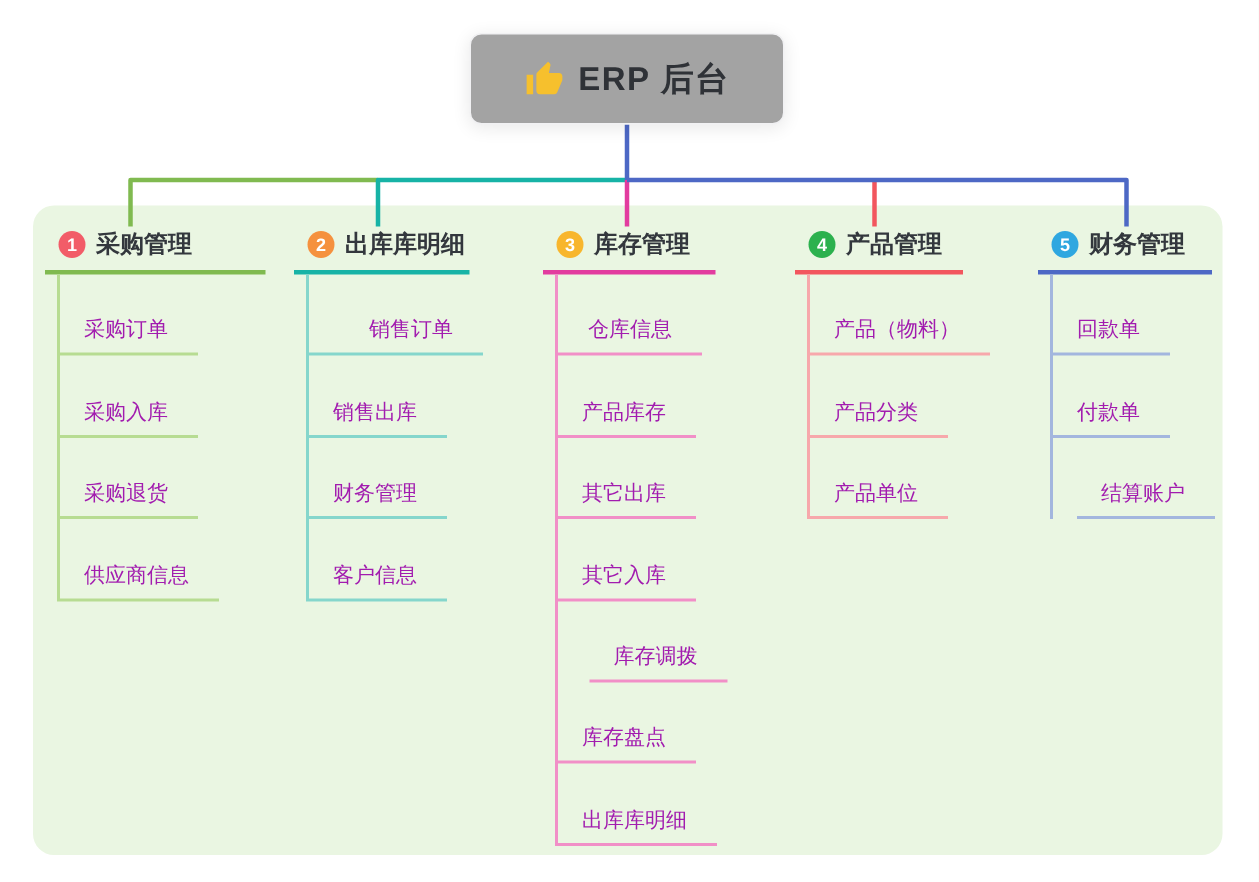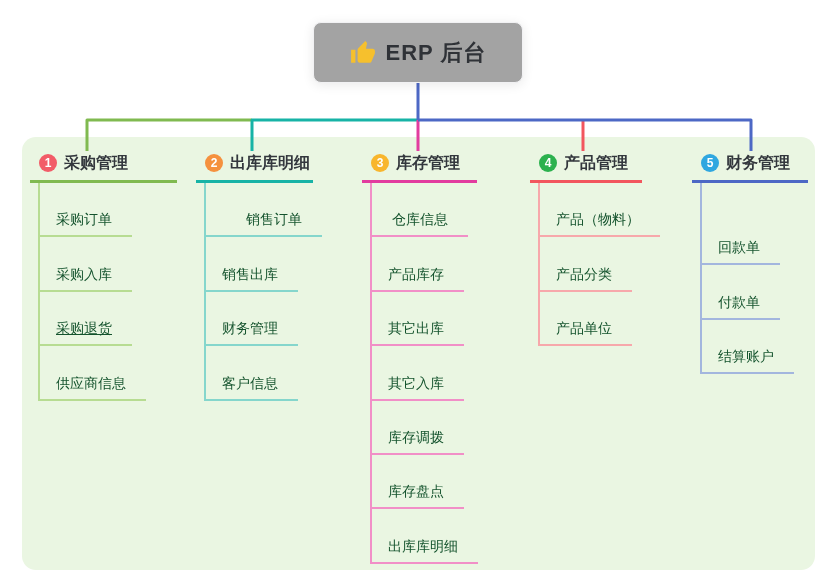--- a/index.html
+++ b/index.html
@@ -41,21 +41,21 @@
     width:18px;height:18px;border-radius:50%;flex:0 0 18px;
     color:#fff;font-size:12px;font-weight:700;line-height:18px;text-align:center;
   }
   
   .children{position:absolute;top:183px;border-left:2px solid;z-index:2;}
   .ch0{left:38px} .ch1{left:204px} .ch2{left:370px} .ch3{left:538px} .ch4{left:700px}
   .child{
     height:54.4px;box-sizing:border-box;width:max-content;
     display:flex;align-items:flex-end;white-space:nowrap;
     padding:0 20px 6px 16px;border-bottom:2px solid;
-    font-size:14px;color:#14532d;cursor:default;
+    font-size:14px;color:#a21caf;cursor:default;
   }
 </style>
 </head>
 <body>
 
 <div class="canvas">
 
   <div class="panel" style="background-color: rgb(234, 246, 226);"></div>
 
   <svg class="connectors" width="839" height="588">
@@ -73,21 +73,21 @@
     <span class="root-title">ERP 后台</span>
   </div>
 
   <div class="branch-header bh0" style="border-bottom-color: rgb(128, 186, 80);">
     <span class="badge" style="background-color: rgb(242, 92, 104);">1</span>
     <span>采购管理</span>
   </div>
   <div class="children ch0" style="border-left-color: rgb(183, 220, 146);">
     <div class="child" style="border-bottom-color: rgb(183, 220, 146);">采购订单</div>
     <div class="child" style="border-bottom-color: rgb(183, 220, 146);">采购入库</div>
-    <div class="child" style="border-bottom-color: rgb(183, 220, 146); text-decoration: underline;">采购退货</div>
+    <div class="child" style="border-bottom-color: rgb(183, 220, 146);">采购退货</div>
     <div class="child" style="border-bottom-color: rgb(183, 220, 146);">供应商信息</div>
   </div>
 
   <div class="branch-header bh1" style="border-bottom-color: rgb(23, 179, 166);">
     <span class="badge" style="background-color: rgb(245, 145, 62);">2</span>
     <span>出库库明细</span>
   </div>
   <div class="children ch1" style="border-left-color: rgb(133, 214, 204);">
     <div class="child" style="border-bottom-color: rgb(133, 214, 204); padding-left: 40px;">销售订单</div>
     <div class="child" style="border-bottom-color: rgb(133, 214, 204);">销售出库</div>
@@ -97,38 +97,38 @@
 
   <div class="branch-header bh2" style="border-bottom-color: rgb(226, 60, 159);">
     <span class="badge" style="background-color: rgb(248, 182, 45);">3</span>
     <span>库存管理</span>
   </div>
   <div class="children ch2" style="border-left-color: rgb(241, 143, 199);">
     <div class="child" style="border-bottom-color: rgb(241, 143, 199); padding-left: 20px;">仓库信息</div>
     <div class="child" style="border-bottom-color: rgb(241, 143, 199);">产品库存</div>
     <div class="child" style="border-bottom-color: rgb(241, 143, 199);">其它出库</div>
     <div class="child" style="border-bottom-color: rgb(241, 143, 199);">其它入库</div>
-    <div class="child" style="border-bottom-color: rgb(241, 143, 199);">库存调拨</div>
+    <div class="child" style="border-bottom-color: rgb(241, 143, 199); margin-left: 21px;">库存调拨</div>
     <div class="child" style="border-bottom-color: rgb(241, 143, 199);">库存盘点</div>
     <div class="child" style="border-bottom-color: rgb(241, 143, 199);">出库库明细</div>
   </div>
 
   <div class="branch-header bh3" style="border-bottom-color: rgb(242, 86, 94);">
     <span class="badge" style="background-color: rgb(44, 177, 78);">4</span>
     <span>产品管理</span>
   </div>
   <div class="children ch3" style="border-left-color: rgb(247, 168, 171);">
     <div class="child" style="border-bottom-color: rgb(247, 168, 171);">产品（物料）</div>
     <div class="child" style="border-bottom-color: rgb(247, 168, 171);">产品分类</div>
     <div class="child" style="border-bottom-color: rgb(247, 168, 171);">产品单位</div>
   </div>
 
   <div class="branch-header bh4" style="border-bottom-color: rgb(77, 104, 197);">
     <span class="badge" style="background-color: rgb(47, 167, 224);">5</span>
     <span>财务管理</span>
   </div>
   <div class="children ch4" style="border-left-color: rgb(163, 182, 222);">
-    <div class="child" style="border-bottom-color: rgb(163, 182, 222); margin-top: 28px;">回款单</div>
+    <div class="child" style="border-bottom-color: rgb(163, 182, 222);">回款单</div>
     <div class="child" style="border-bottom-color: rgb(163, 182, 222);">付款单</div>
-    <div class="child" style="border-bottom-color: rgb(163, 182, 222);">结算账户</div>
+    <div class="child" style="border-bottom-color: rgb(163, 182, 222); margin-left: 16px;">结算账户</div>
   </div>
 
 </div>
 
 </body></html>

